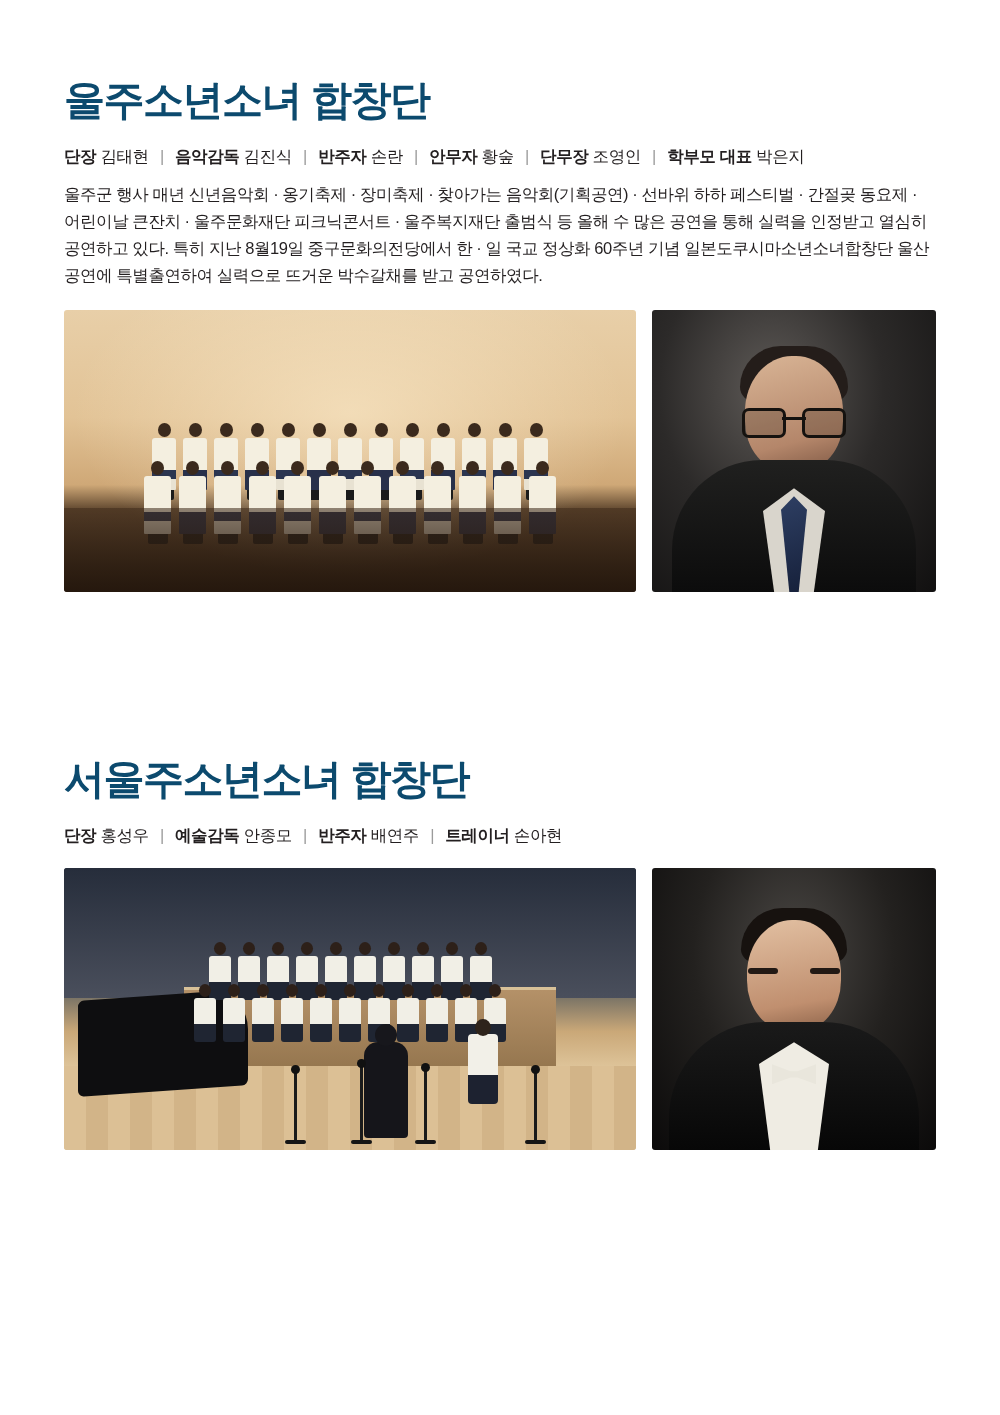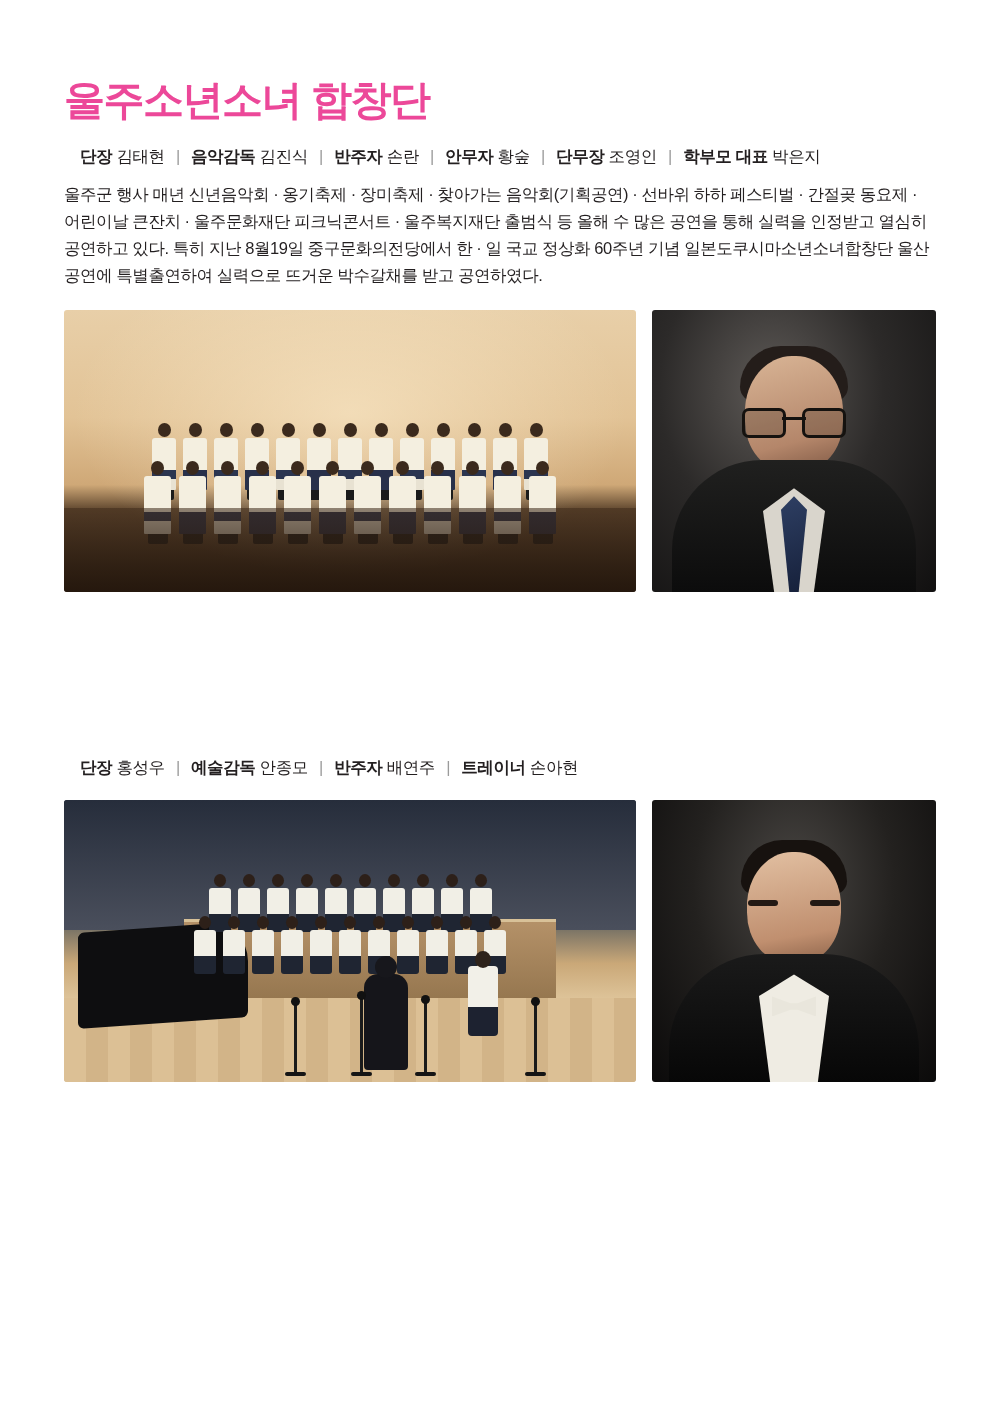--- a/index.html
+++ b/index.html
@@ -26,31 +26,31 @@
     position: absolute;
     left: 64px;
     width: 872px;
   }
   #section-1 { top: 78px; }
   #section-2 { top: 757px; }
 
   .choir-title {
     font-size: 41px;
     font-weight: bold;
-    color: #ec4899;
+    color: #0c4a6e;
     letter-spacing: -1.5px;
     line-height: 1.12;
     margin: 0 0 22px 0;
     white-space: nowrap;
   }
 
   .credits {
     font-size: 16.5px;
     line-height: 1.3;
-    margin: 0 0 14px 16px;
+    margin: 0 0 14px 0;
     color: #231f20;
     letter-spacing: -0.4px;
     white-space: nowrap;
   }
   .credits .role {
     font-weight: bold;
   }
   .credits .name {
     font-weight: normal;
   }
@@ -456,20 +456,21 @@
           </div>
           <div class="suit"></div>
           <div class="shirt"></div>
           <div class="tie"></div>
         </div>
       </div>
     </div>
   </div>
 
   <div class="section" id="section-2">
+    <h1 class="choir-title">서울주소년소녀 합창단</h1>
 
     <div class="credits">
       <span class="role">단장</span>
       <span class="name">홍성우</span>
       <span class="sep">|</span>
       <span class="role">예술감독</span>
       <span class="name">안종모</span>
       <span class="sep">|</span>
       <span class="role">반주자</span>
       <span class="name">배연주</span>

